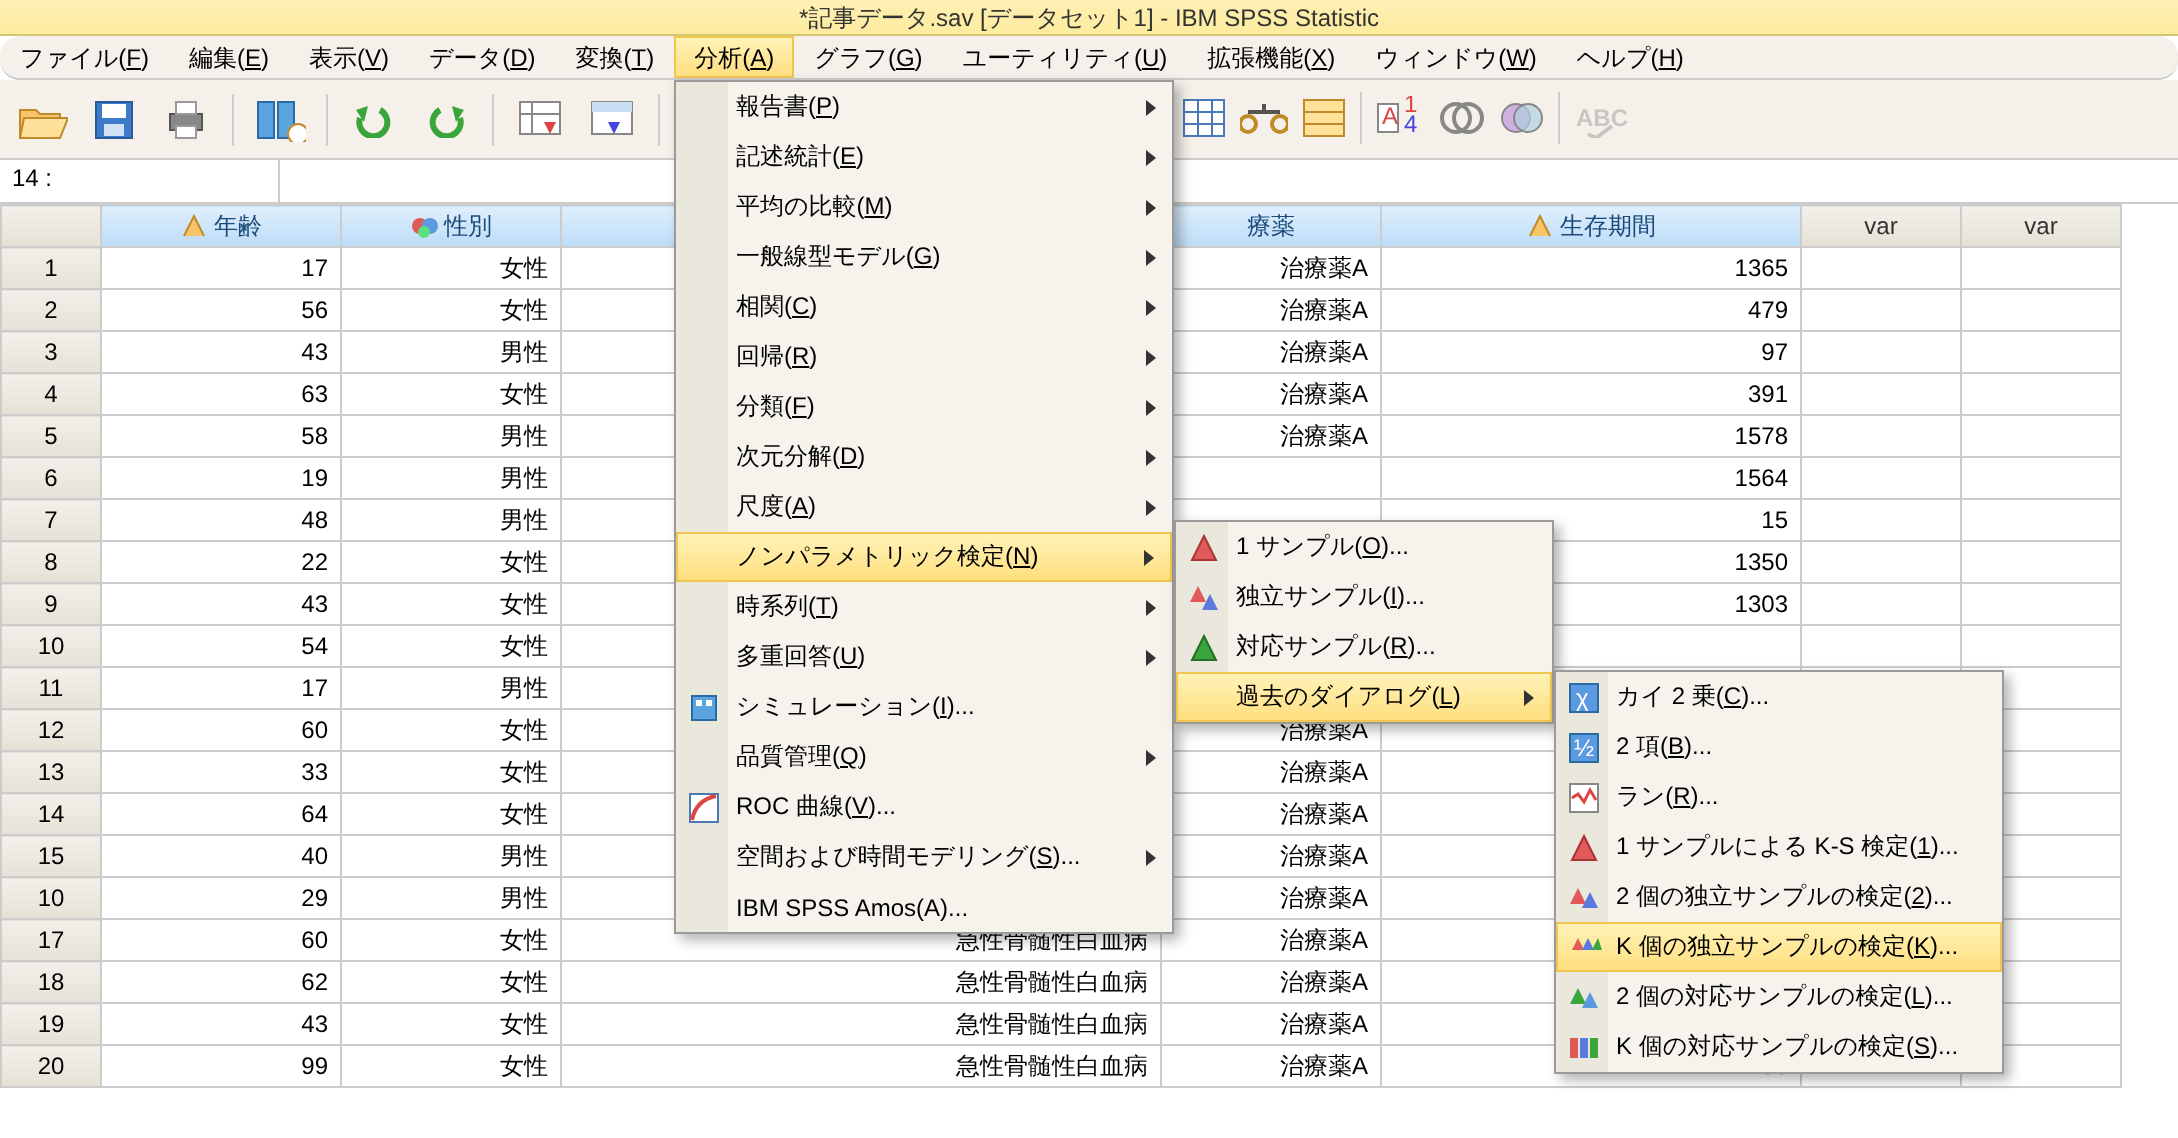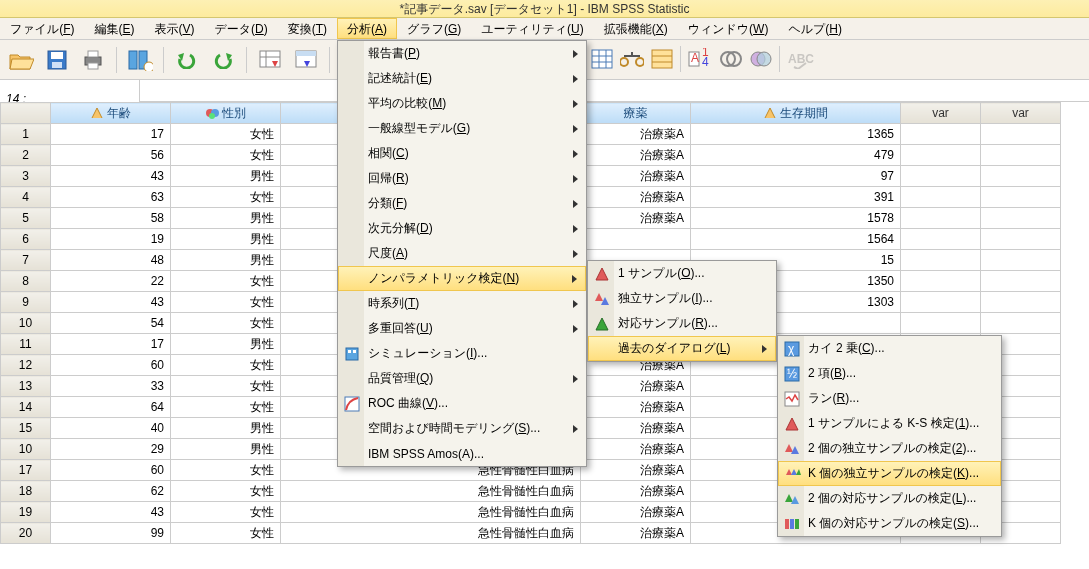--- a/index.html
+++ b/index.html
@@ -1,30 +1,30 @@
 <!DOCTYPE html>
 <html><head>
 <meta charset="utf-8">
 <style>
 * { box-sizing: border-box; margin: 0; padding: 0; font-family: "Yu Gothic UI", "Meiryo", sans-serif; font-size: 12px; }
 body { background: #fff; width: 1089px; height: 569px; overflow: hidden; position: relative; }
 
 .titlebar { background: linear-gradient(#fdf0b4, #fdeb9e); height: 18px; line-height: 18px; text-align: center; color: #333; border-bottom: 1px solid #d4c670; white-space: nowrap; overflow: hidden; }
 
-.menubar { display: flex; height: 22px; background: #f5f1ea; border-bottom: 1px solid #ccc; }
+.menubar { display: flex; height: 22px; background: #f5f1ea; border-bottom: 1px solid #ccc; border-radius: 10px; }
 .menubar .mitem { padding: 3px 10px; cursor: default; }
 .menubar .mitem.active { background: linear-gradient(#fff2b8, #ffdf7f); border: 1px solid #f0c64e; padding: 2px 9px; }
 .menubar .mitem u { text-decoration: underline; }
 
 .toolbar { display: flex; height: 40px; background: #f5f1ea; border-bottom: 1px solid #ccc; align-items: center; padding: 0 6px; gap: 6px; }
 .toolbar .tbtn { width: 30px; height: 30px; display: flex; align-items: center; justify-content: center; position: relative; }
 .toolbar .sep { width: 1px; height: 26px; background: #ccc; margin: 0 2px; }
 
 .formula-row { display: flex; height: 22px; border-bottom: 1px solid #ccc; }
-.formula-row .cellref { width: 140px; border-right: 1px solid #ccc; padding: 12px 6px; background: #fff; font-style: italic; }
+.formula-row .cellref { width: 140px; border-right: 1px solid #ccc; padding: 2px 6px; background: #fff; }
 .formula-row .formula { flex: 1; background: #fff; padding: 2px 6px; }
 
 .gridwrap { position: relative; }
 table.grid { border-collapse: collapse; table-layout: fixed; }
 table.grid th, table.grid td { border: 1px solid #ccc; height: 21px; padding: 0 6px; overflow: hidden; white-space: nowrap; }
 table.grid thead th { background: linear-gradient(#f2f0ea, #e5e1d6); font-weight: normal; color: #333; text-align: center; }
 table.grid thead th.varhdr { background: linear-gradient(#dfeffd, #bcdcf7); color: #1a4a7a; }
 table.grid thead th .hicon { display: inline-block; width: 14px; height: 14px; vertical-align: middle; margin-right: 3px; }
 table.grid tbody th { background: linear-gradient(#f2f0ea, #e5e1d6); text-align: center; font-weight: normal; width: 50px; }
 table.grid td.num { text-align: right; }

